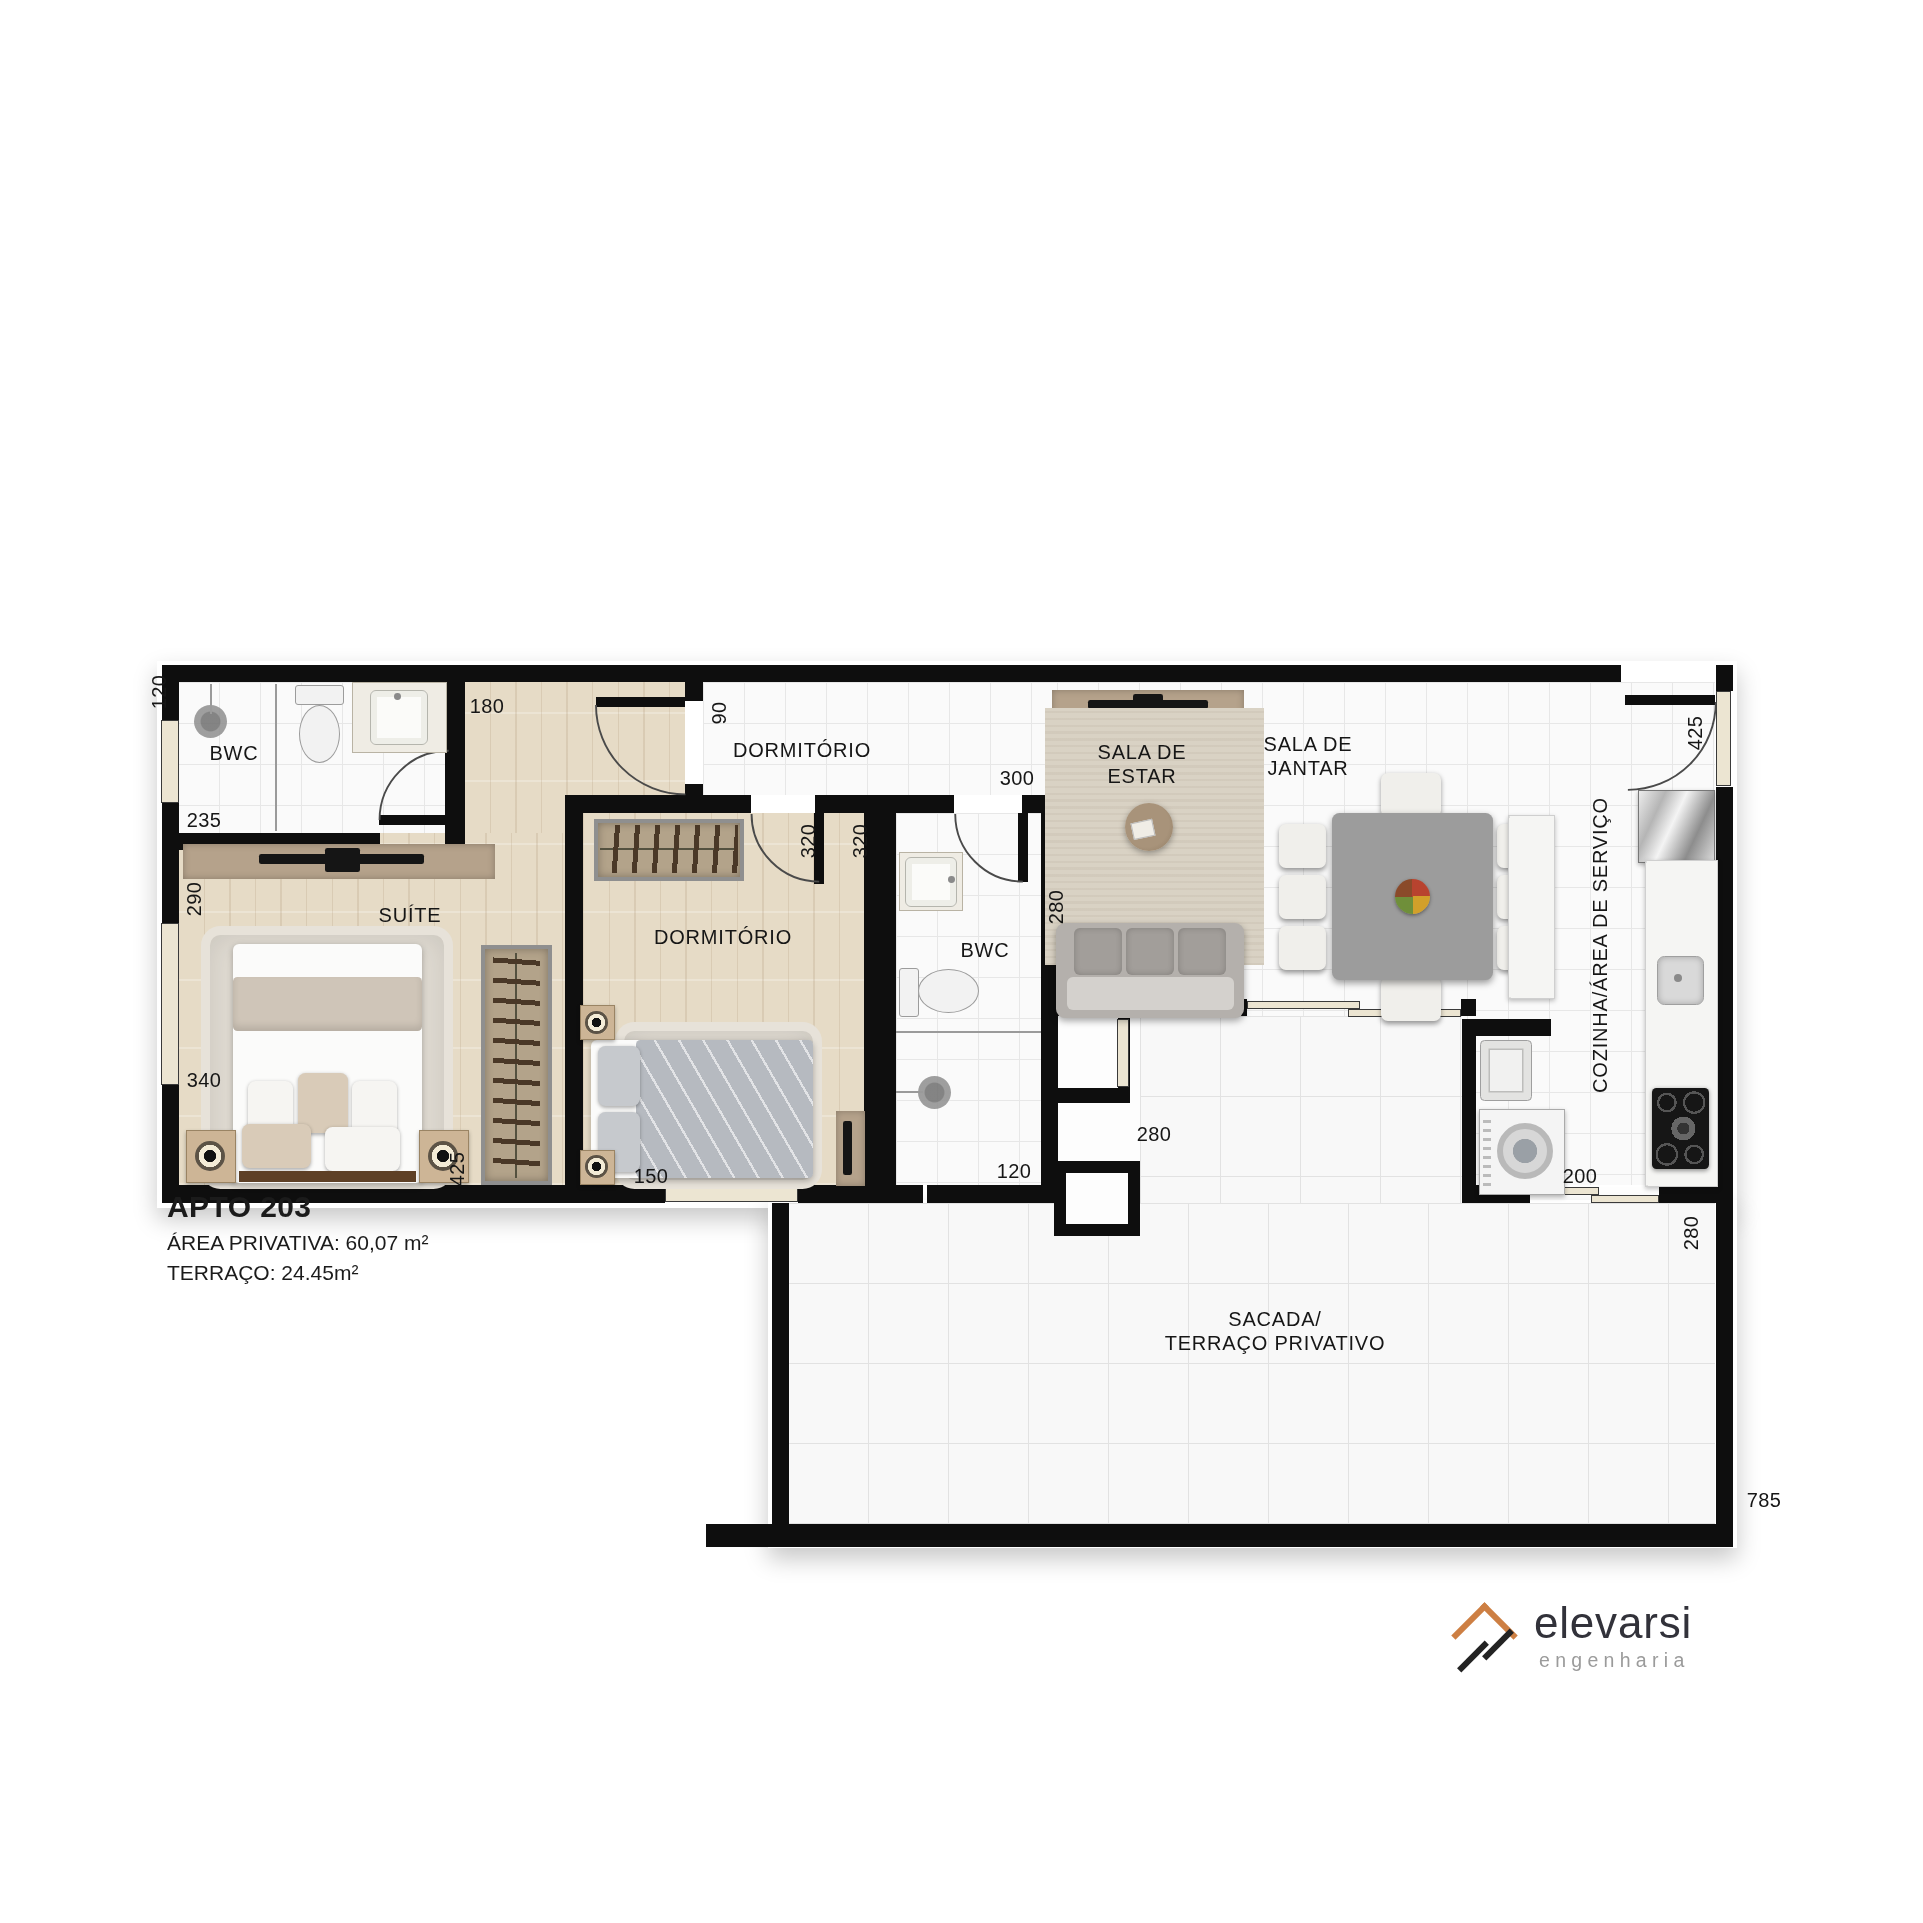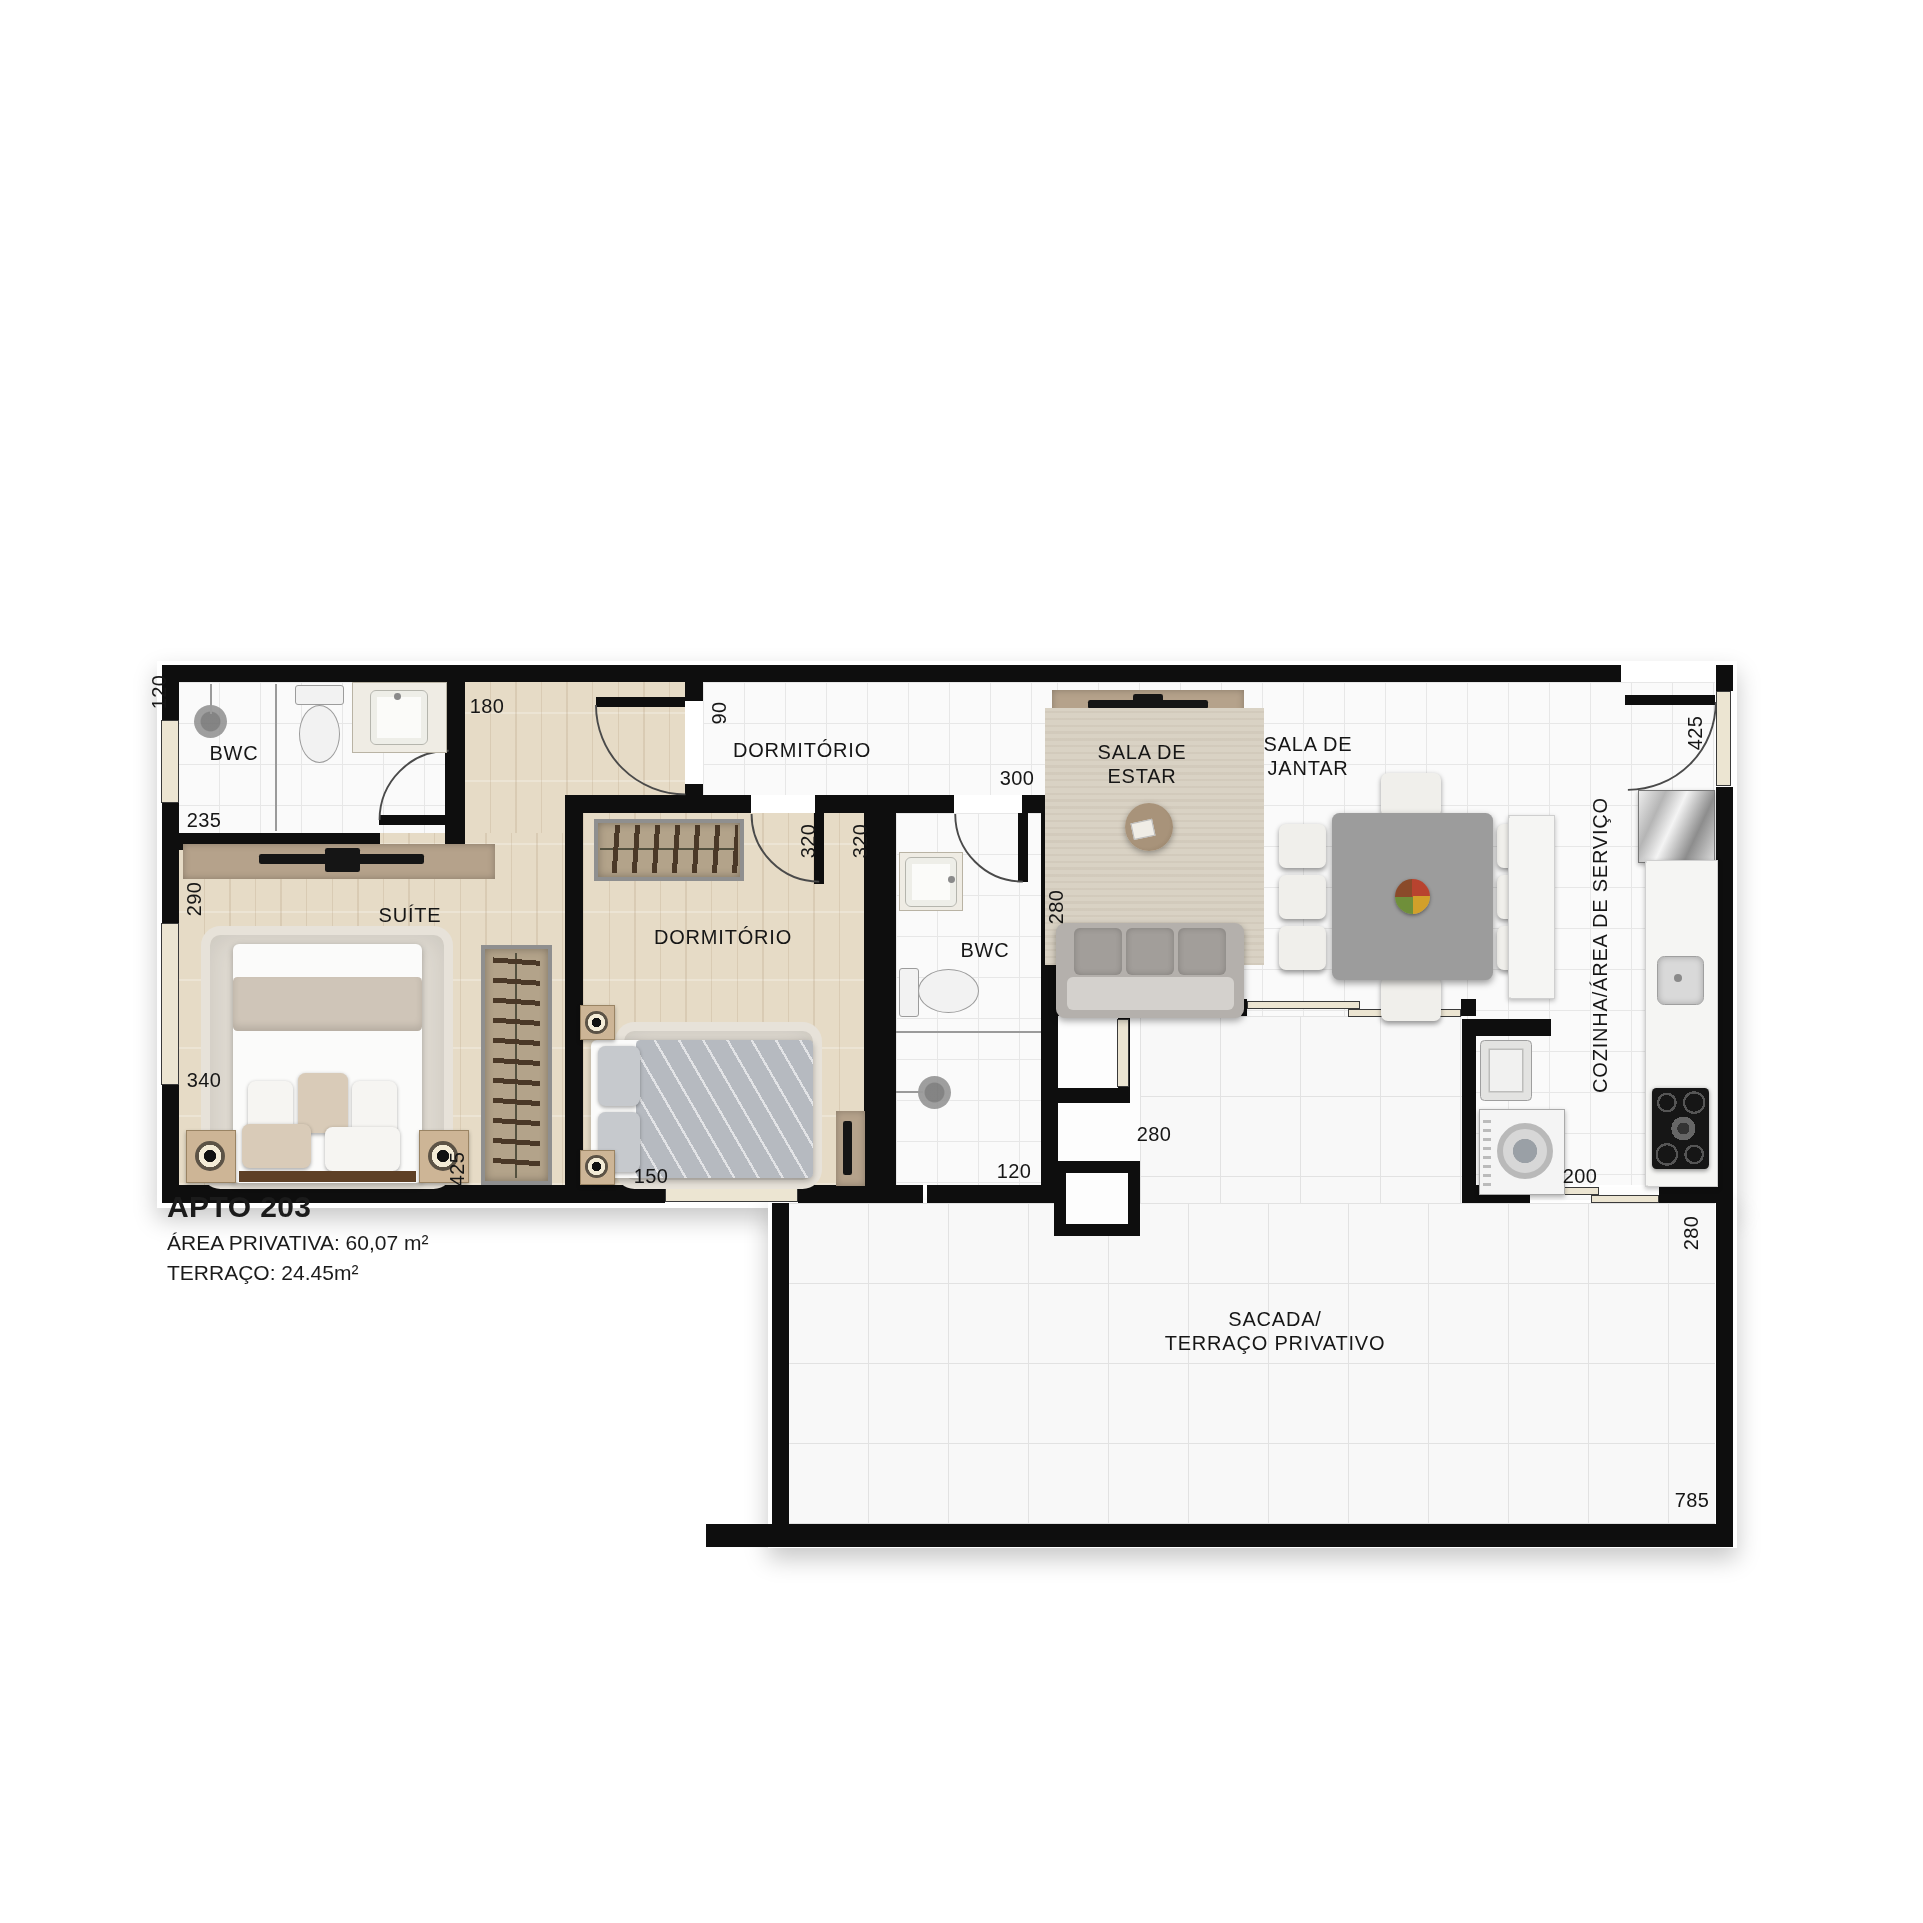--- a/index.html
+++ b/index.html
@@ -283,24 +283,31 @@
       <div class="lbl dim rot" style="left: 458px; top: 1169px;">425</div>
       <div class="lbl dim" style="left: 651px; top: 1177px;">150</div>
       <div class="lbl dim rot" style="left: 809px; top: 841px;">320</div>
       <div class="lbl dim rot" style="left: 861px; top: 841px;">320</div>
       <div class="lbl dim" style="left: 1014px; top: 1172px;">120</div>
       <div class="lbl dim" style="left: 1017px; top: 779px;">300</div>
       <div class="lbl dim rot" style="left: 1057px; top: 907px;">280</div>
       <div class="lbl dim" style="left: 1154px; top: 1135px;">280</div>
       <div class="lbl dim" style="left: 1580px; top: 1177px;">200</div>
       <div class="lbl dim rot" style="left: 1692px; top: 1233px;">280</div>
-      <div class="lbl dim" style="left: 1692px; top: 1501px;">785</div>
+      <div class="lbl dim" style="left: 1764px; top: 1501px;">785</div>
       <div class="lbl dim rot" style="left: 1696px; top: 733px;">425</div>
     </div>
 
   <div class="title">
     <div class="h">APTO 203</div>
     <div class="s">ÁREA PRIVATIVA: 60,07 m²</div>
     <div class="s" style="margin-top:6px;">TERRAÇO: 24.45m²</div>
   </div>
 
+  <div class="logo">
+    <div class="chev"></div>
+    <div class="bar" style="left:22.5px;top:45px;"></div>
+    <div class="bar" style="left:48px;top:33px;"></div>
+    <div class="name">elevarsi</div>
+    <div class="sub">engenharia</div>
+  </div>
 </div>
 
 
 </body></html>

